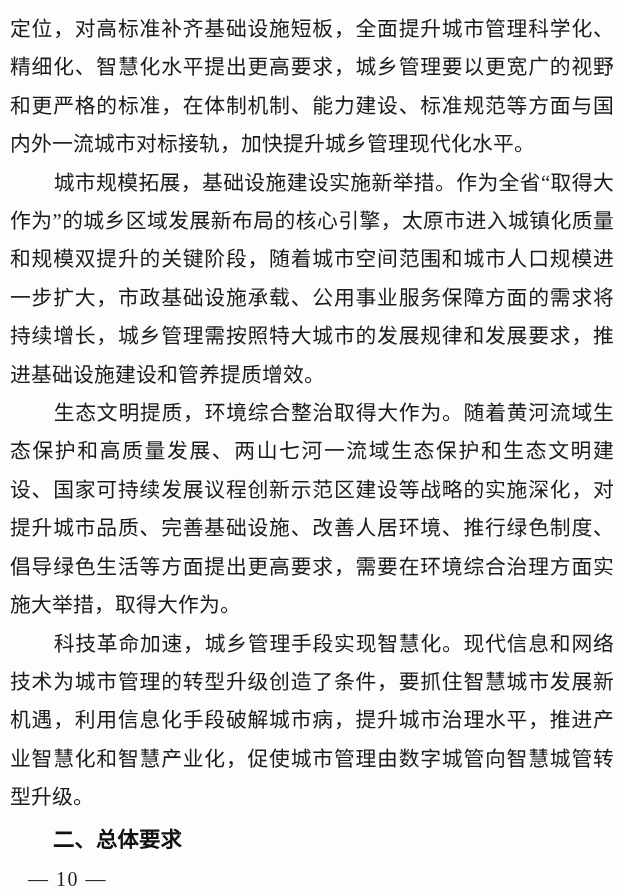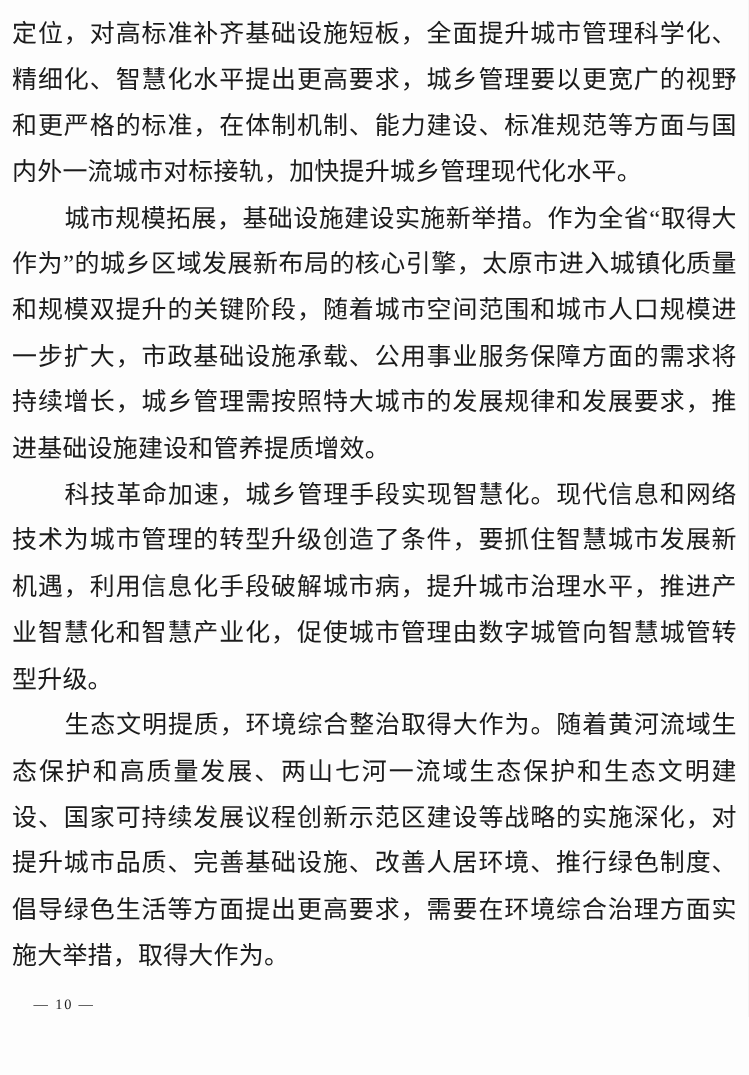--- a/index.html
+++ b/index.html
@@ -36,32 +36,33 @@
     font-family: "Liberation Sans", "DejaVu Sans", sans-serif;
     font-weight: 700;
     font-size: 21.5px;
     line-height: 38px;
     text-indent: 2em;
     color: #111111;
   }
   .page-number {
     margin: 5px 0 0 18px;
     font-family: "Liberation Serif", "DejaVu Serif", serif;
-    font-size: 12px;
+    font-size: 20px;
     line-height: 30px;
     letter-spacing: 1.5px;
     color: #1b1b1b;
   }
 </style>
 </head>
 <body>
 
 <div class="page">
   <div class="body-text">
     <p>定位，对高标准补齐基础设施短板，全面提升城市管理科学化、精细化、智慧化水平提出更高要求，城乡管理要以更宽广的视野和更严格的标准，在体制机制、能力建设、标准规范等方面与国内外一流城市对标接轨，加快提升城乡管理现代化水平。</p>
     <p class="indented">城市规模拓展，基础设施建设实施新举措。作为全省“取得大作为”的城乡区域发展新布局的核心引擎，太原市进入城镇化质量和规模双提升的关键阶段，随着城市空间范围和城市人口规模进一步扩大，市政基础设施承载、公用事业服务保障方面的需求将持续增长，城乡管理需按照特大城市的发展规律和发展要求，推进基础设施建设和管养提质增效。</p>
+    <p class="indented">生态文明提质，环境综合整治取得大作为。随着黄河流域生态保护和高质量发展、两山七河一流域生态保护和生态文明建设、国家可持续发展议程创新示范区建设等战略的实施深化，对提升城市品质、完善基础设施、改善人居环境、推行绿色制度、倡导绿色生活等方面提出更高要求，需要在环境综合治理方面实施大举措，取得大作为。</p>
     <p class="indented">科技革命加速，城乡管理手段实现智慧化。现代信息和网络技术为城市管理的转型升级创造了条件，要抓住智慧城市发展新机遇，利用信息化手段破解城市病，提升城市治理水平，推进产业智慧化和智慧产业化，促使城市管理由数字城管向智慧城管转型升级。</p>
-    <p class="indented">生态文明提质，环境综合整治取得大作为。随着黄河流域生态保护和高质量发展、两山七河一流域生态保护和生态文明建设、国家可持续发展议程创新示范区建设等战略的实施深化，对提升城市品质、完善基础设施、改善人居环境、推行绿色制度、倡导绿色生活等方面提出更高要求，需要在环境综合治理方面实施大举措，取得大作为。</p>
   </div>
 
+  <h2 class="heading">二、总体要求</h2>
 
   <div class="page-number">— 10 —</div>
 </div>
 
 </body></html>

